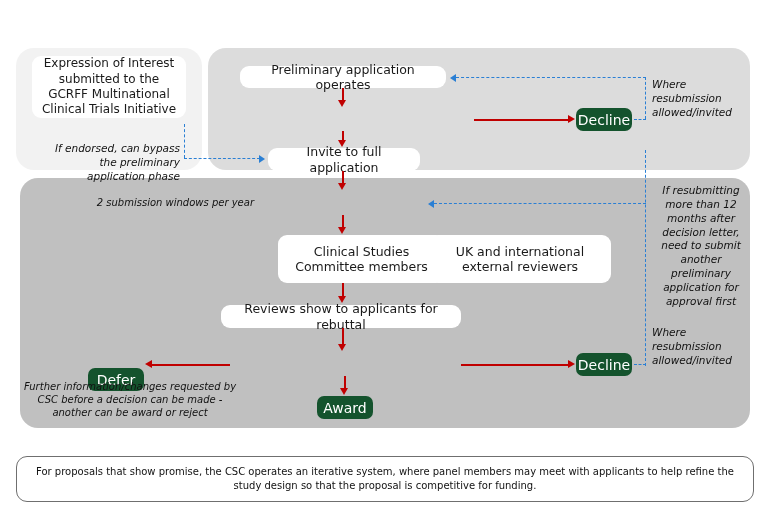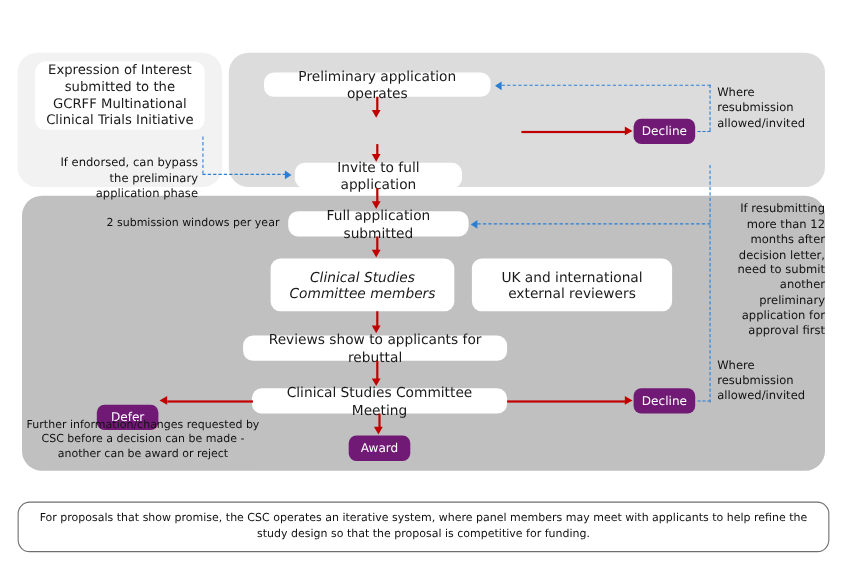--- a/index.html
+++ b/index.html
@@ -17,41 +17,41 @@
   .box{position:absolute;background:#ffffff;border-radius:9px;
        display:flex;align-items:center;justify-content:center;text-align:center;
        color:#1a1a1a;font-size:12.5px;line-height:1.22;padding:3px 6px;
        box-sizing:border-box;}
   #box-eoi{left:32px;top:56px;width:154px;height:62px;font-size:12px;line-height:1.28;}
   #box-prelim-sub{left:240px;top:66px;width:206px;height:22px;}
   #box-prelim-panel{left:212px;top:108px;width:262px;height:23px;}
   #box-invite{left:268px;top:148px;width:152px;height:23px;}
   #box-full-sub{left:262px;top:192px;width:164px;height:23px;}
   #box-pag{left:72px;top:235px;width:188px;height:48px;}
-  #box-csc-mem{left:246px;top:235px;width:167px;height:48px;font-style:italic;}
+  #box-csc-mem{left:278px;top:235px;width:167px;height:48px;}
   #box-ukint{left:429px;top:235px;width:182px;height:48px;}
   #box-reviews{left:221px;top:305px;width:240px;height:23px;}
   #box-csc-meet{left:229px;top:353px;width:232px;height:23px;}
 
   
-  .badge{position:absolute;background:#701a75;color:#ffffff;border-radius:7px;
+  .badge{position:absolute;background:#14532d;color:#ffffff;border-radius:7px;
          display:flex;align-items:center;justify-content:center;
-         font-size:11px;box-sizing:border-box;}
+         font-size:14px;box-sizing:border-box;}
   #badge-decline-top{left:576px;top:108px;width:56px;height:23px;}
   #badge-decline-bottom{left:576px;top:353px;width:56px;height:23px;}
   #badge-defer{left:88px;top:353px;width:56px;height:23px;margin-top:15px;}
   #badge-award{left:317px;top:396px;width:56px;height:23px;}
 
   
-  .note{position:absolute;color:#111111;
+  .note{position:absolute;font-style:italic;color:#111111;
         font-size:10.5px;line-height:1.32;}
   #note-bypass{left:40px;top:142px;width:140px;text-align:right;}
   #note-resub-top{left:652px;top:78px;width:98px;text-align:left;}
   #note-windows{left:86px;top:196px;width:168px;text-align:right;font-size:10px;}
-  #note-resub-12m{left:652px;top:184px;width:98px;text-align:right;}
+  #note-resub-12m{left:652px;top:184px;width:98px;text-align:center;}
   #note-resub-bottom{left:652px;top:326px;width:98px;text-align:left;}
   #note-defer{left:22px;top:380px;width:216px;text-align:center;font-size:10px;}
 
   
   .arw{position:absolute;background:#c00000;}
   .arw-v{width:2px;}
   .arw-h{height:2px;}
   .head{position:absolute;width:0;height:0;}
   .head-down{border-left:4.5px solid transparent;border-right:4.5px solid transparent;
              border-top:7px solid #c00000;}
@@ -85,30 +85,28 @@
   <div class="panel" id="panel-prelim"></div>
   <div class="panel" id="panel-full"></div>
 
   <div class="box" id="box-eoi">Expression of Interest submitted to the GCRFF Multinational Clinical Trials Initiative</div>
 
   <div class="box" id="box-prelim-sub">Preliminary application operates</div>
 
 
   <div class="box" id="box-invite">Invite to full application</div>
 
-  <div class="box" id="box-full-sub">Full application submitted</div>
 
 
   <div class="box" id="box-csc-mem">Clinical Studies Committee members</div>
 
   <div class="box" id="box-ukint">UK and international external reviewers</div>
 
   <div class="box" id="box-reviews">Reviews show to applicants for rebuttal</div>
 
-  <div class="box" id="box-csc-meet">Clinical Studies Committee Meeting</div>
 
   <div class="badge" id="badge-decline-top">Decline</div>
   <div class="badge" id="badge-decline-bottom">Decline</div>
   <div class="badge" id="badge-defer">Defer</div>
   <div class="badge" id="badge-award">Award</div>
 
   <div class="arw arw-v" style="left:342px;top:88px;height:13px;"></div>
   <div class="head head-down" style="left:337.5px;top:100px;"></div>
 
   <div class="arw arw-v" style="left:342px;top:131px;height:10px;"></div>

